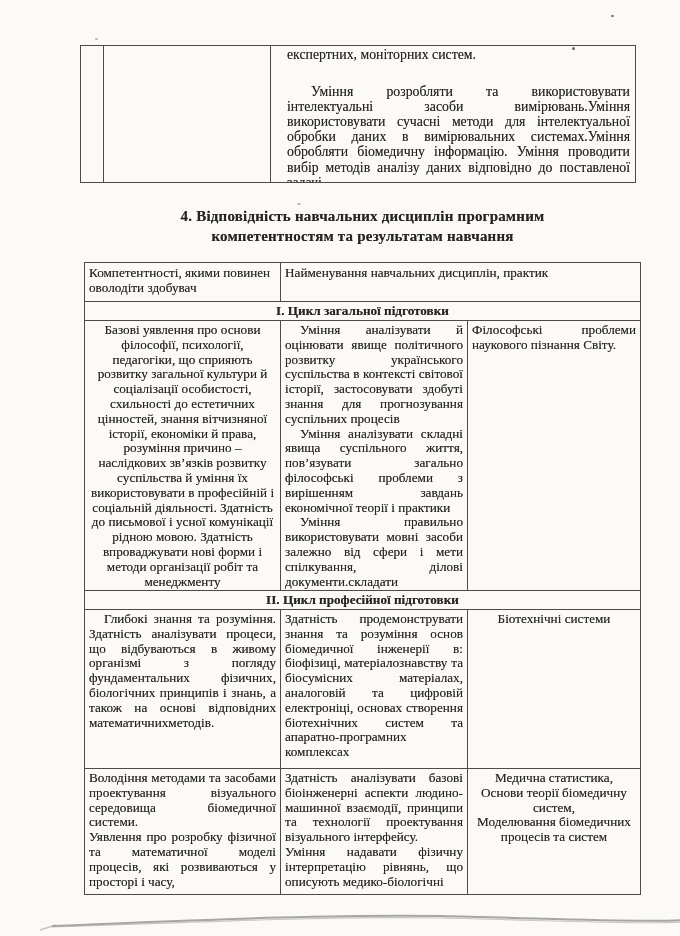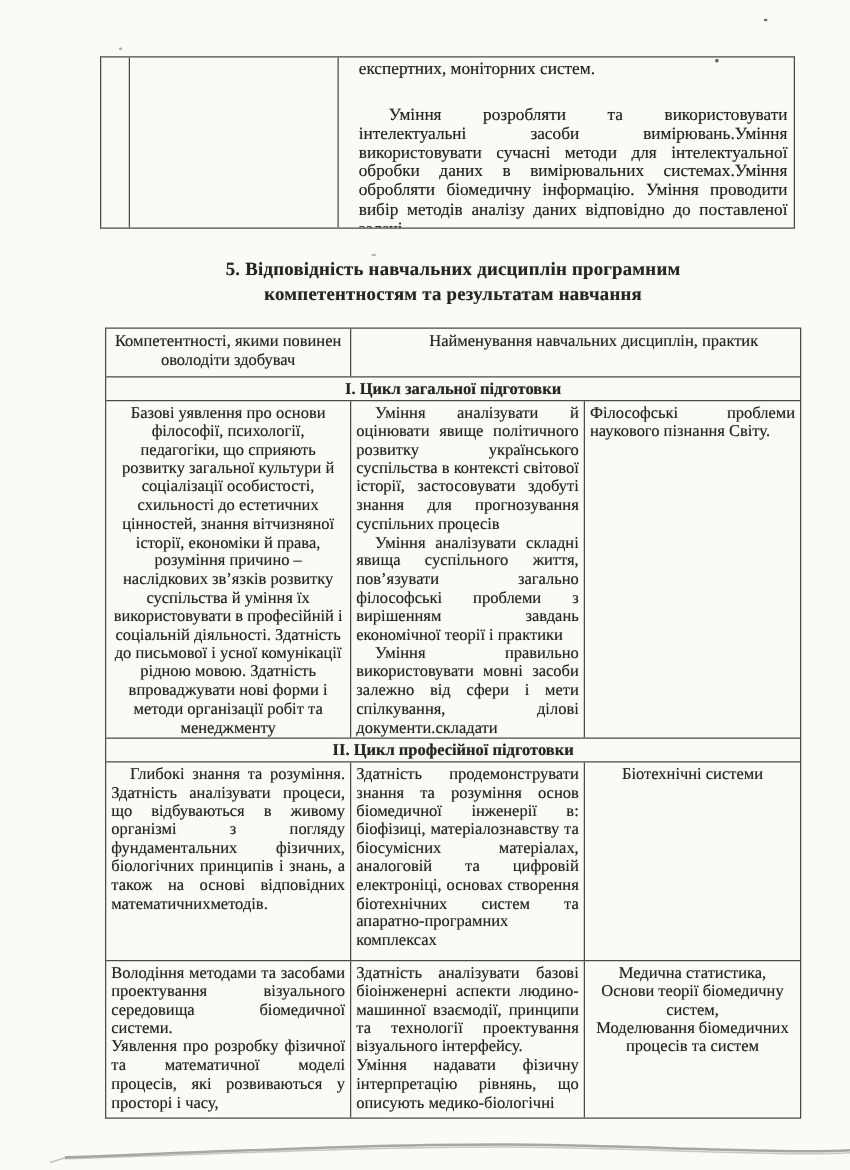--- a/index.html
+++ b/index.html
@@ -51,21 +51,21 @@
     position:absolute;left:84px;top:262px;width:557px;
     border:1px solid var(--line);
     font-size:13.2px;line-height:14.8px;
   }
   .trow{display:flex;border-bottom:1px solid var(--line);}
   .trow:last-child{border-bottom:none;}
   .cell{overflow:hidden;padding:2px 4px;}
   .c1{width:196px;border-right:1px solid var(--line);}
   .c2{width:187px;border-right:1px solid var(--line);}
   .c3{flex:1;}
-  .head-row{height:39px;text-align:center;gap:29px;}
+  .head-row{height:39px;text-align:left;}
   .head-row .cell{padding-top:3px;}
   .sec-row{
     height:18px;font-weight:bold;text-align:center;
     padding-top:0px;line-height:17px;
   }
   .r1{height:270px;}
   .r2{height:159px;}
   .r3{height:125px;}
   .center{text-align:center;}
   .just{text-align:justify;}
@@ -90,21 +90,21 @@
     <div class="col-a"></div>
     <div class="col-b"></div>
     <div class="col-c txt">
       <p>експертних, моніторних систем.</p>
       <p class="ind">Уміння розробляти та використовувати  інтелектуальні засоби вимірювань.Уміння використовувати сучасні методи для інтелектуальної обробки даних в вимірювальних системах.Уміння обробляти біомедичну інформацію. Уміння проводити вибір методів аналізу даних відповідно до поставленої задачі.</p>
       <p class="ind">Уміння застосовувати можливості програмних засобів аналізу результатів біомедичних досліджень.</p>
     </div>
   </div>
 
   <div class="heading txt">
-    <div>5.  Відповідність навчальних дисциплін програмним</div>
+    <div>4.  Відповідність навчальних дисциплін програмним</div>
     <div>компетентностям та результатам навчання</div>
   </div>
 
   <div class="main-table txt">
 
     <div class="trow head-row">
       <div class="cell c1">Компетентності, якими повинен оволодіти здобувач</div>
       <div class="cell c3">Найменування навчальних дисциплін, практик</div>
     </div>
 

